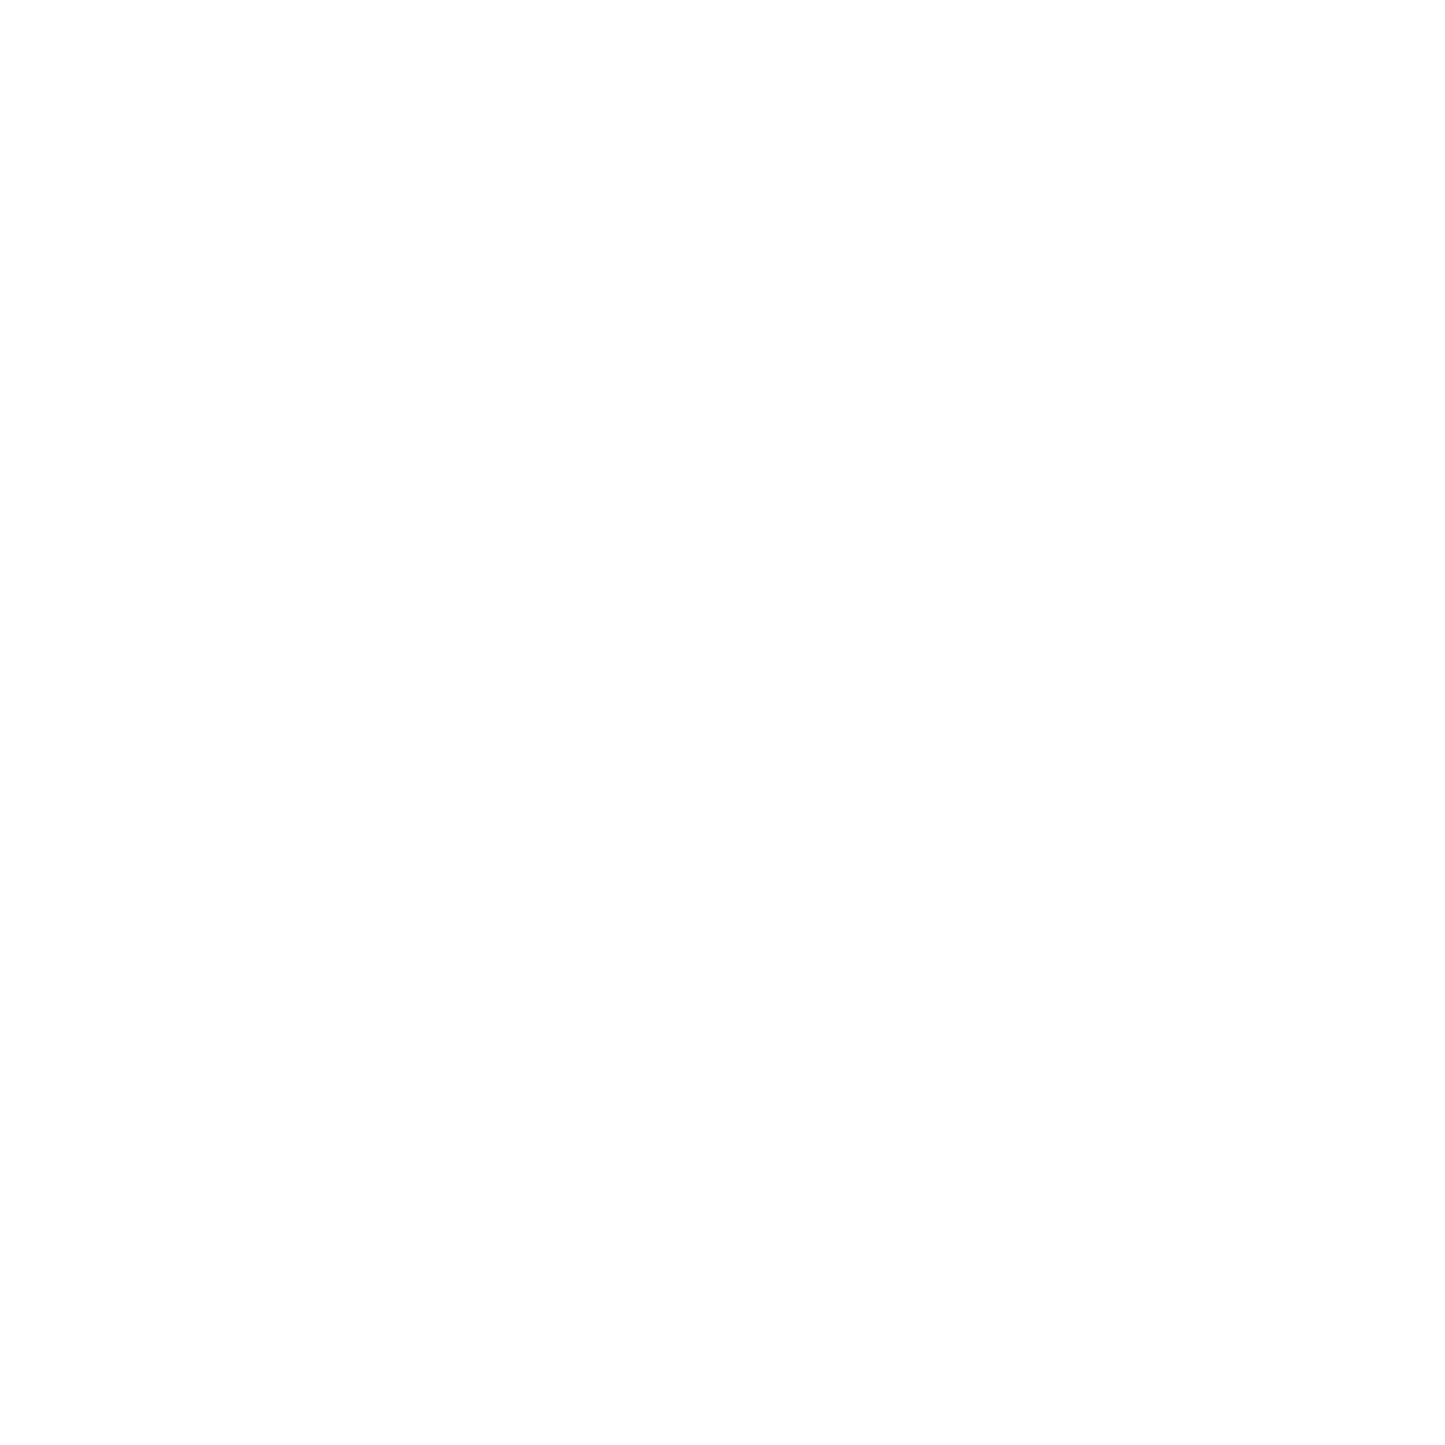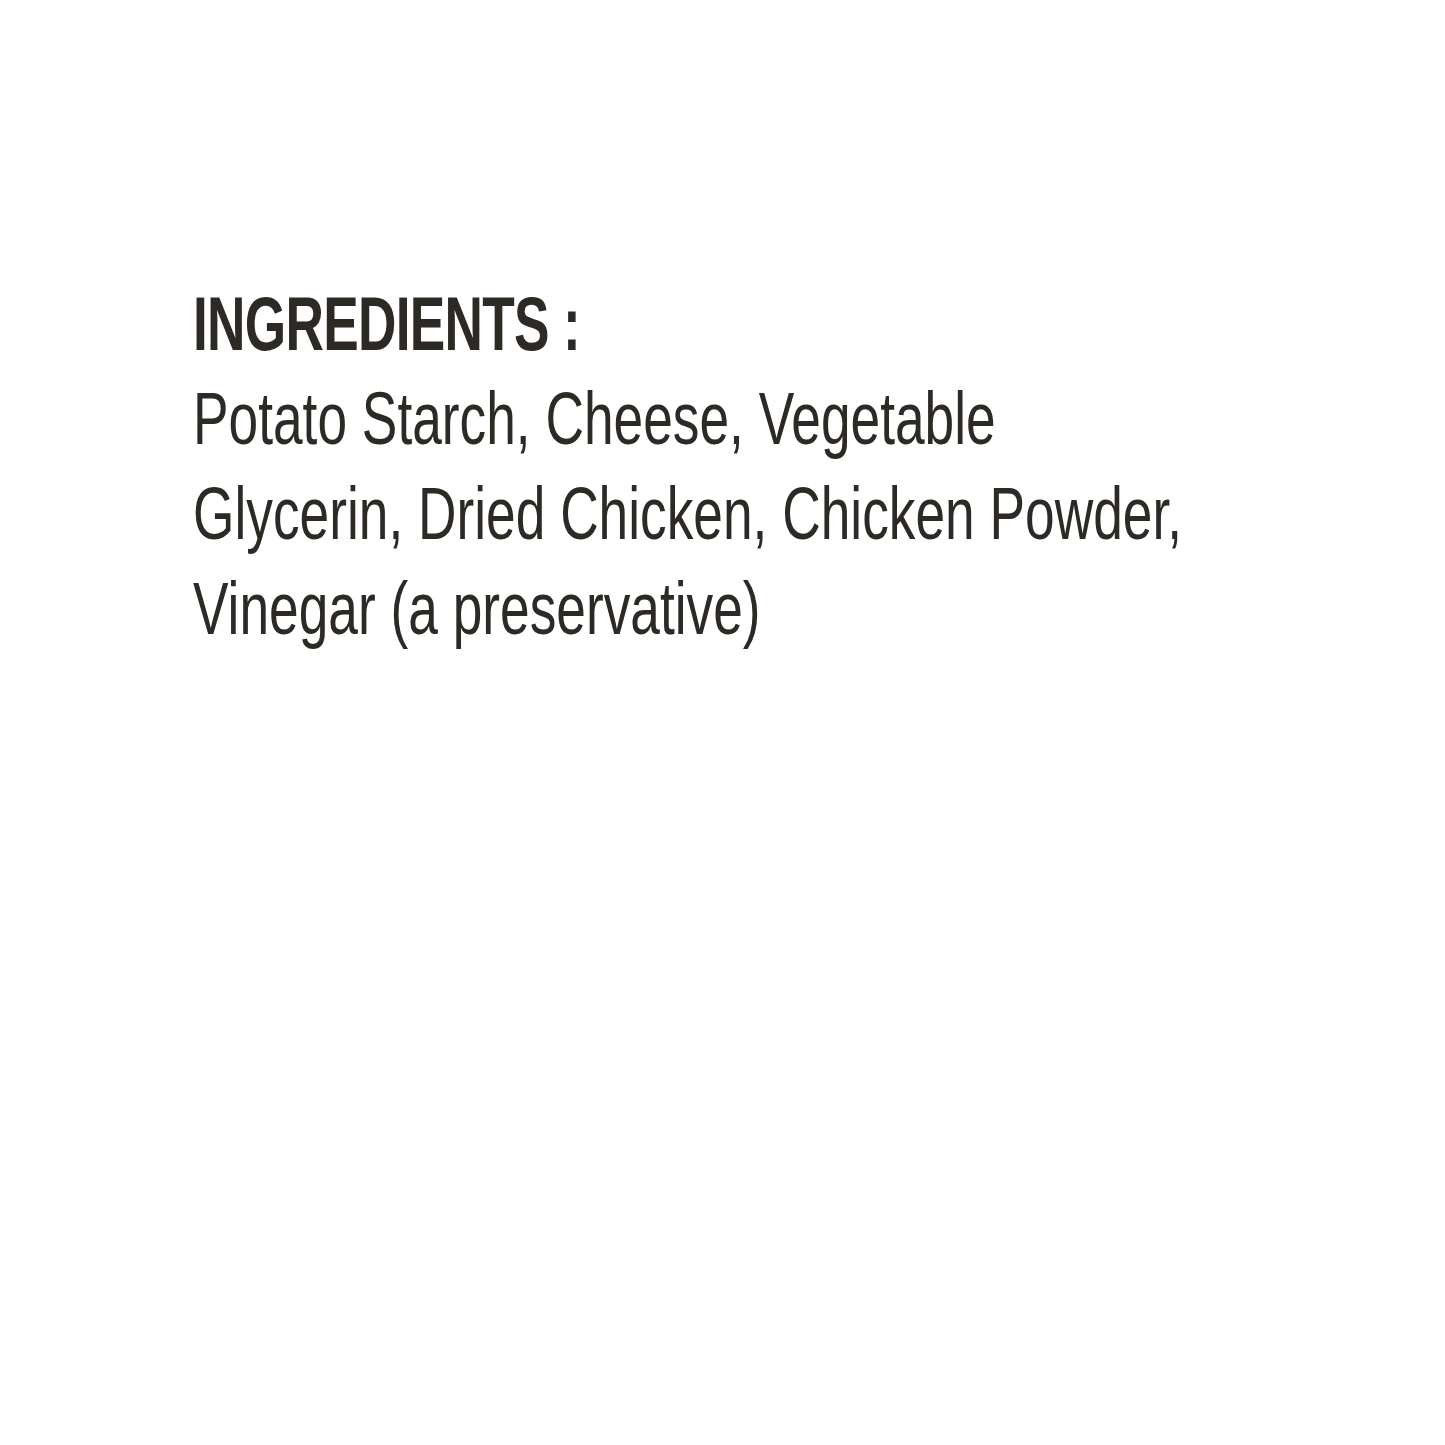--- a/index.html
+++ b/index.html
@@ -39,22 +39,16 @@
     font-weight: 400;
     letter-spacing: 0px;
     transform: scaleX(0.72);
   }
 </style>
 </head>
 <body>
 
 <div class="label-panel">
 
-  <section>
-    <h2 class="hd">INGREDIENTS :</h2>
-    <p class="ln">Potato Starch, Cheese, Vegetable</p>
-    <p class="ln">Glycerin, Dried Chicken, Chicken Powder,</p>
-    <p class="ln">Vinegar (a preservative)</p>
-  </section>
 
 
 
 </div>
 
 </body></html>

